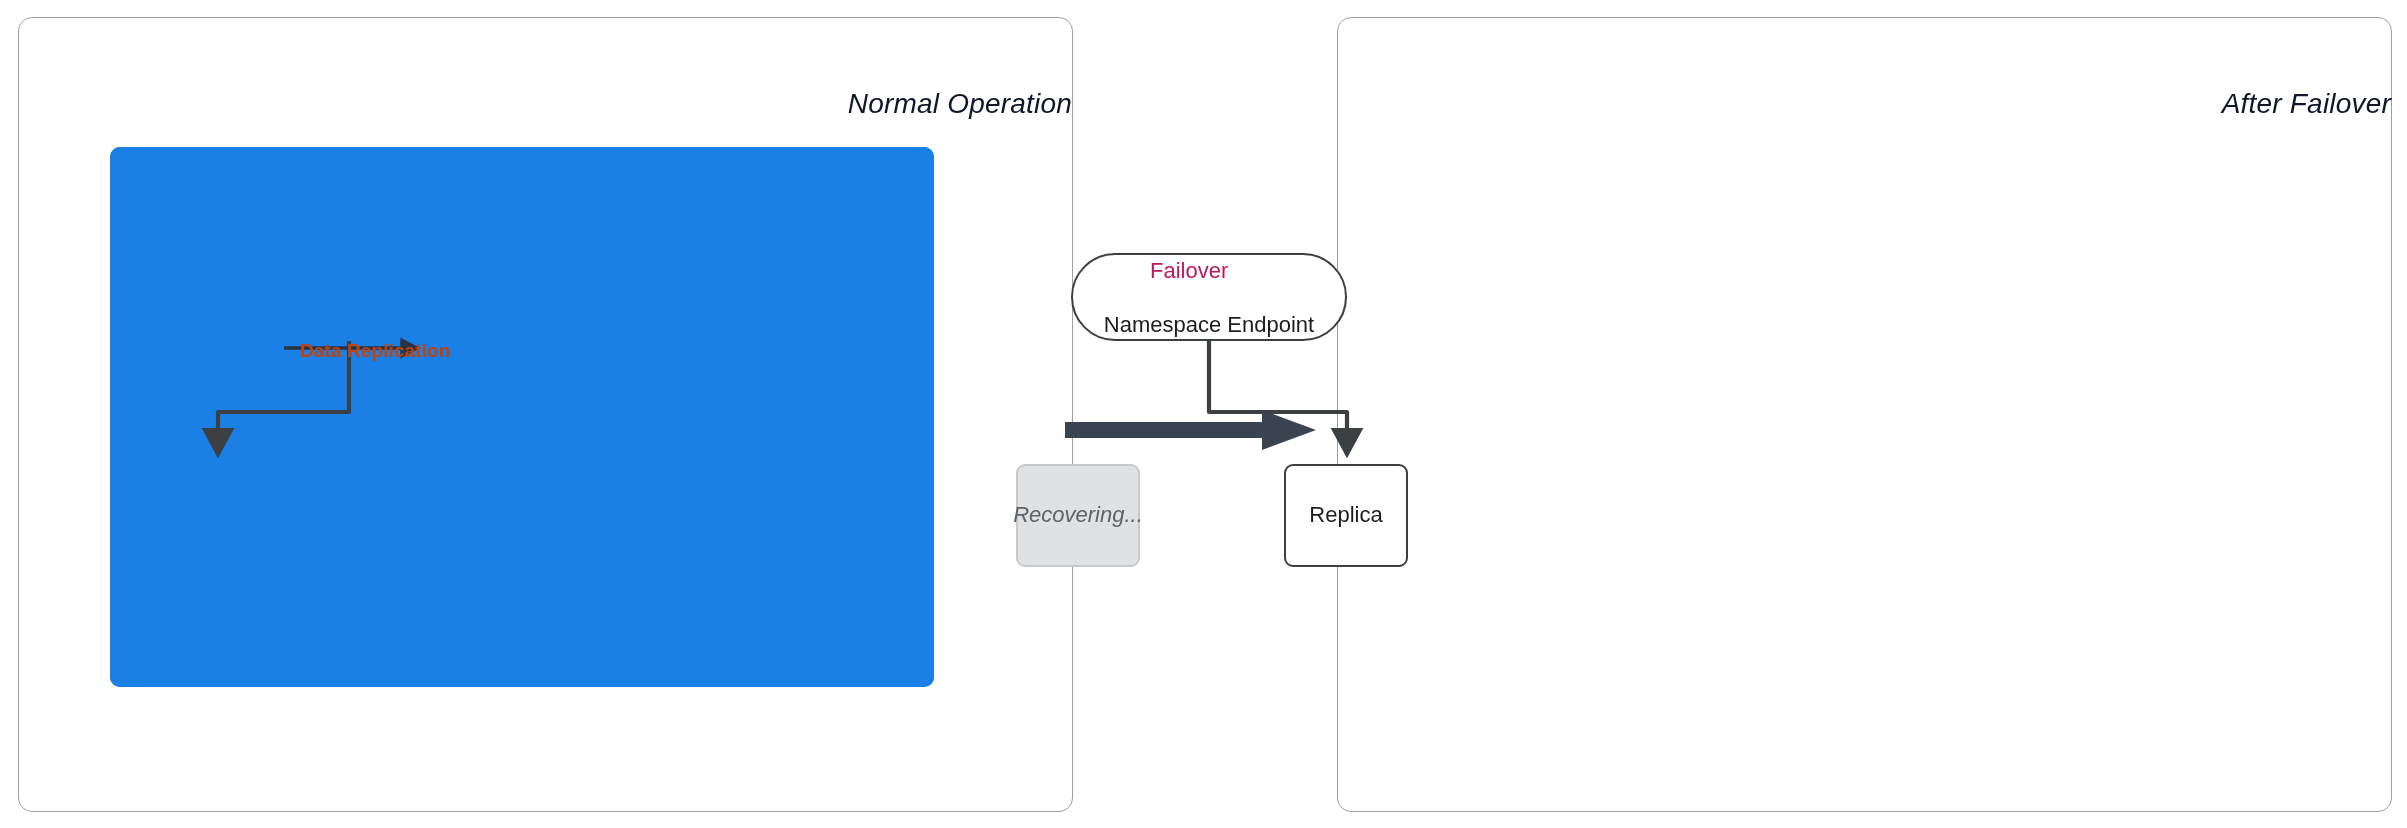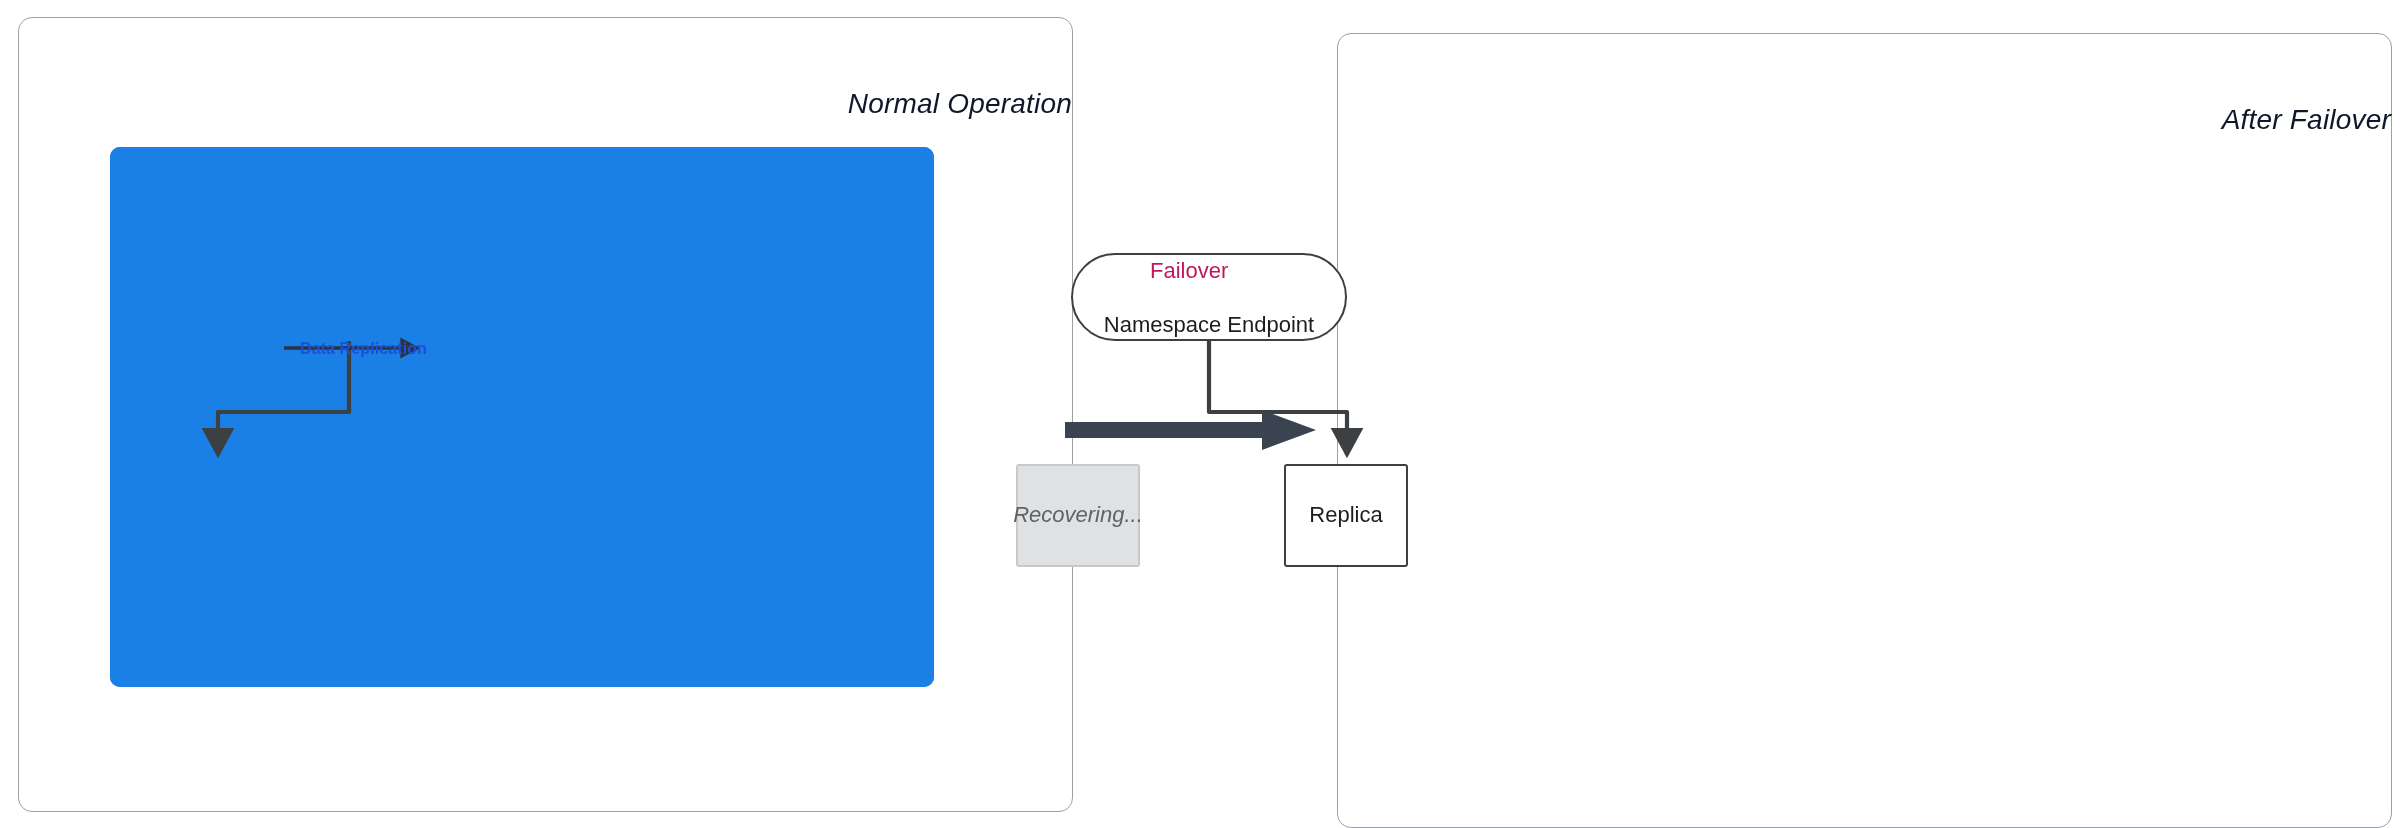--- a/index.html
+++ b/index.html
@@ -24,21 +24,21 @@
 
   
   .panel {
     position: absolute;
     background: #ffffff;
     border: 1.6px solid #9aa0a6;
     border-radius: 14px;
     box-sizing: border-box;
   }
   #panel-left  { left: 18px;   top: 17px; width: 1055px; height: 795px; }
-  #panel-right { left: 1337px; top: 33px; width: 1055px; height: 795px; }
+  #panel-right { left: 1337px; top: 17px; width: 1055px; height: 795px; }
 
   .panel-title {
     position: absolute;
     left: 0;
     width: 100%;
     top: 70px;
     text-align: right;
     font-style: italic;
     font-size: 28px;
     color: #0f172a;
@@ -66,21 +66,21 @@
     font-size: 22px;
     line-height: 1.22;
     border: 2.2px solid #3c4043;
     background: #ffffff;
   }
   .node.pill {
     border-radius: 46px;
     align-items: flex-end;
   }
   .node.rect {
-    border-radius: 3px;
+    border-radius: 9px;
   }
   .node.gray {
     background: #e0e1e3;
     border: 2.2px solid #c8c9cb;
     color: #5f6368;
     font-style: italic;
   }
 
   
   #node-endpoint-left { left: 212px;  top: 253px; width: 276px; height: 88px; }
@@ -97,23 +97,23 @@
     position: absolute;
     left: 0; top: 0;
     width: 2407px;
     height: 828px;
     pointer-events: none;
   }
 
   
   .wire-label {
     position: absolute;
-    font-size: 16px;
+    font-size: 19px;
     font-weight: bold;
-    color: #1d4ed8;
+    color: #c2410c;
     white-space: nowrap;
     letter-spacing: 0.1px;
   }
   #label-data-replication { left: 300px; top: 340px; }
 
   .mid-label {
     position: absolute;
     font-size: 22px;
     color: #be185d;
     white-space: nowrap;

